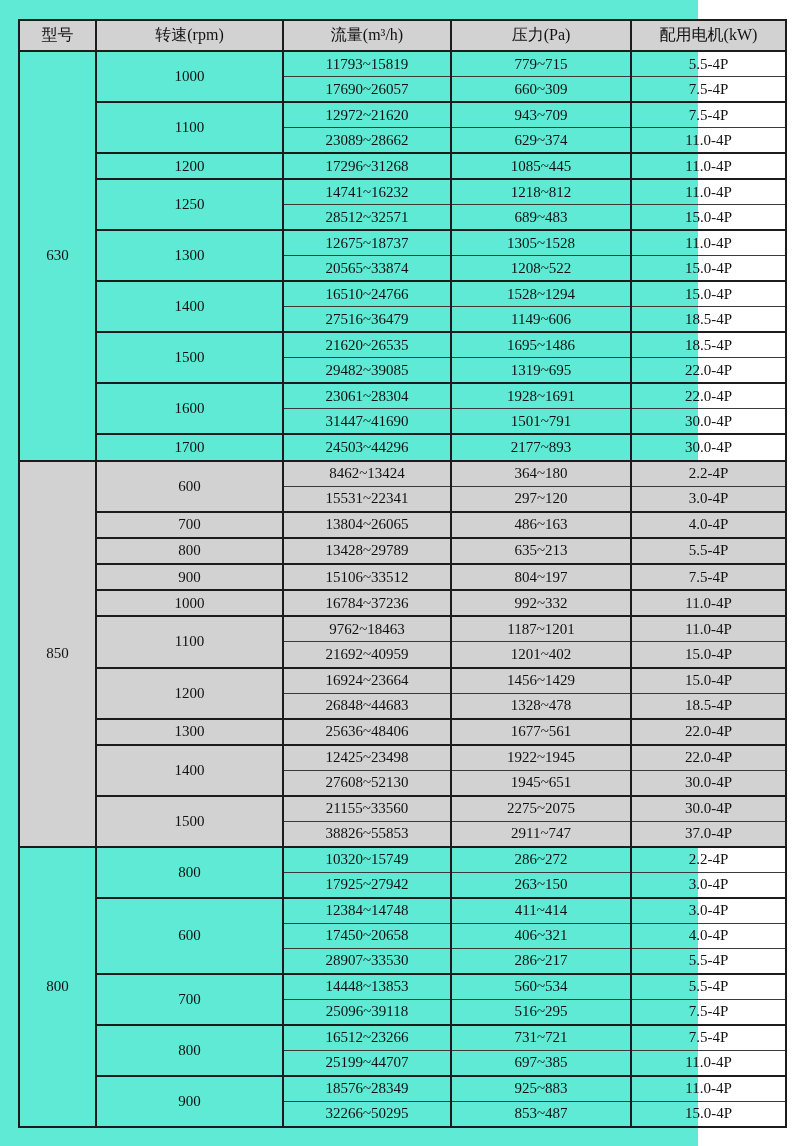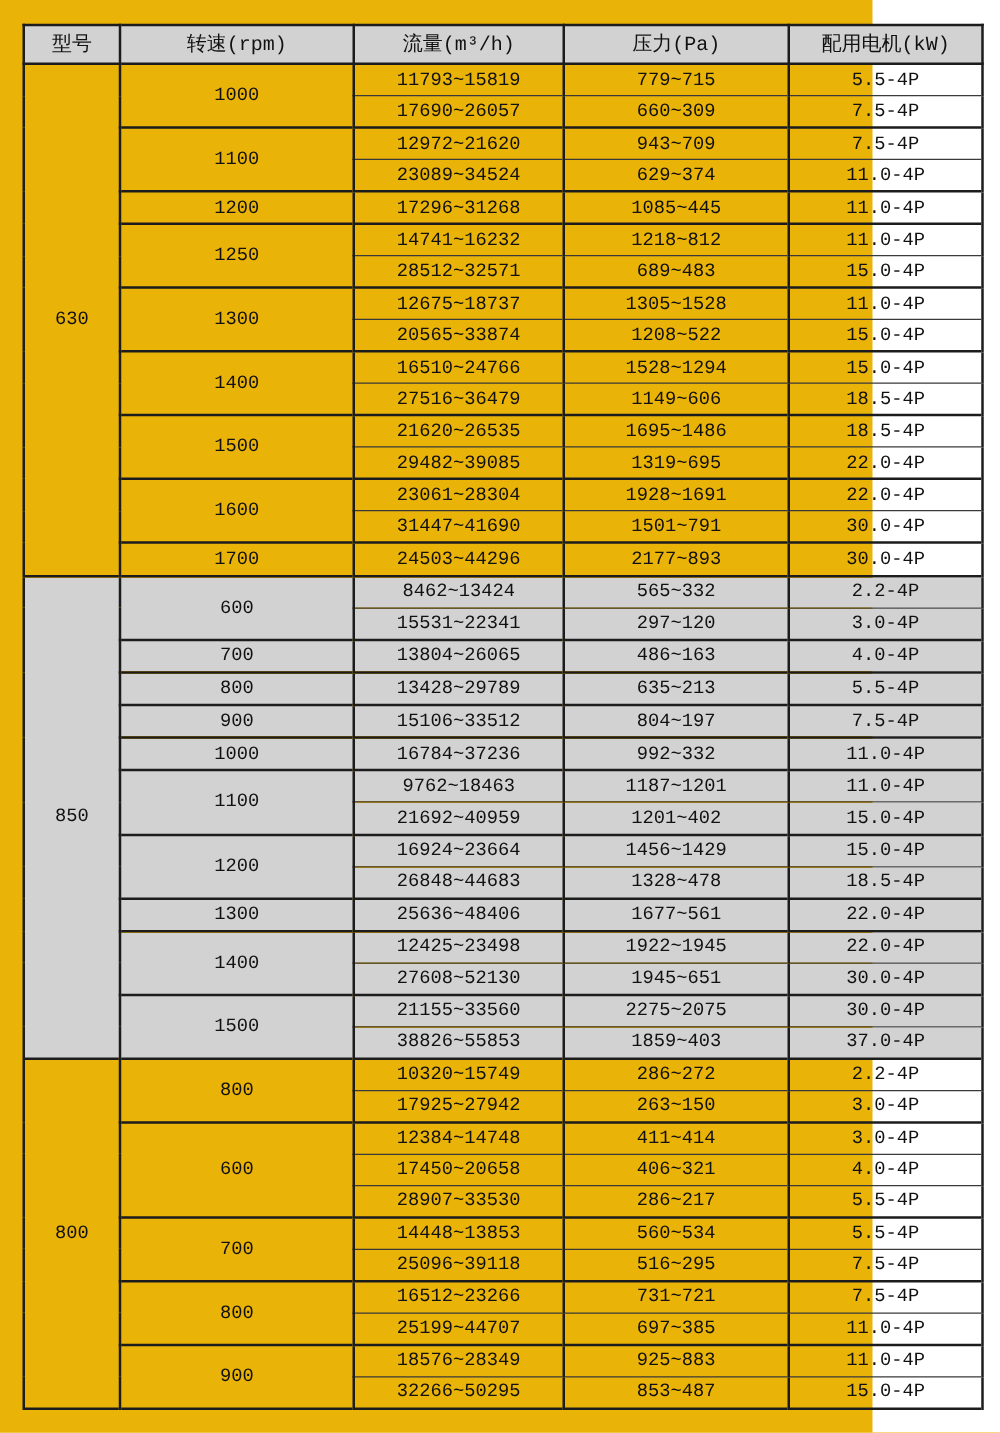--- a/index.html
+++ b/index.html
@@ -4,22 +4,22 @@
 <style>
   :root{
     --header-bg:#d2d2d2;
     --shaded-bg:#d2d2d2;
     --line-strong:#1c1c1c;
     --line-light:#3a3a3a;
     --ink:#111;
   }
   html,body{margin:0;padding:0;}
   .page{
-    width:698px;height:1146px;background:#eab308;position:relative;
-    font-family:Liberation Mono, monospace;color:var(--ink);
+    width:698px;height:1146px;background:#5eead4;position:relative;
+    font-family:Liberation Serif, serif;color:var(--ink);
   }
   table.spec{
     position:absolute;left:18px;top:19px;width:767px;height:1109px;
     border-collapse:collapse;table-layout:fixed;
     border:2px solid var(--line-strong);
   }
   col.c-model{width:77px;}
   col.c-rpm{width:187px;}
   col.c-flow{width:168px;}
   col.c-press{width:180px;}
@@ -75,21 +75,21 @@
           <td>660~309</td>
           <td>7.5-4P</td>
         </tr>
         <tr class="group-start">
           <td rowspan="2">1100</td>
           <td>12972~21620</td>
           <td>943~709</td>
           <td>7.5-4P</td>
         </tr>
         <tr>
-          <td>23089~34524</td>
+          <td>23089~28662</td>
           <td>629~374</td>
           <td>11.0-4P</td>
         </tr>
         <tr class="group-start">
           <td>1200</td>
           <td>17296~31268</td>
           <td>1085~445</td>
           <td>11.0-4P</td>
         </tr>
         <tr class="group-start">
@@ -150,21 +150,21 @@
         <tr class="group-start">
           <td>1700</td>
           <td>24503~44296</td>
           <td>2177~893</td>
           <td>30.0-4P</td>
         </tr>
         <tr class="shaded group-start">
           <td rowspan="15">850</td>
           <td rowspan="2">600</td>
           <td>8462~13424</td>
-          <td>565~332</td>
+          <td>364~180</td>
           <td>2.2-4P</td>
         </tr>
         <tr class="shaded">
           <td>15531~22341</td>
           <td>297~120</td>
           <td>3.0-4P</td>
         </tr>
         <tr class="shaded group-start">
           <td>700</td>
           <td>13804~26065</td>
@@ -229,21 +229,21 @@
           <td>30.0-4P</td>
         </tr>
         <tr class="shaded group-start">
           <td rowspan="2">1500</td>
           <td>21155~33560</td>
           <td>2275~2075</td>
           <td>30.0-4P</td>
         </tr>
         <tr class="shaded">
           <td>38826~55853</td>
-          <td>1859~403</td>
+          <td>2911~747</td>
           <td>37.0-4P</td>
         </tr>
         <tr class="group-start">
           <td rowspan="11">800</td>
           <td rowspan="2">800</td>
           <td>10320~15749</td>
           <td>286~272</td>
           <td>2.2-4P</td>
         </tr>
         <tr>

